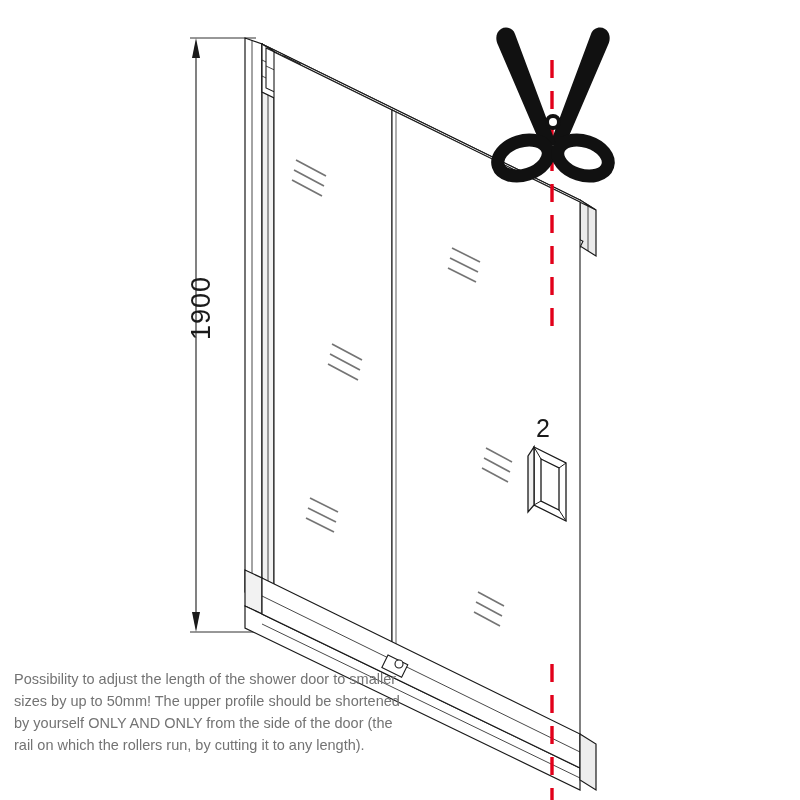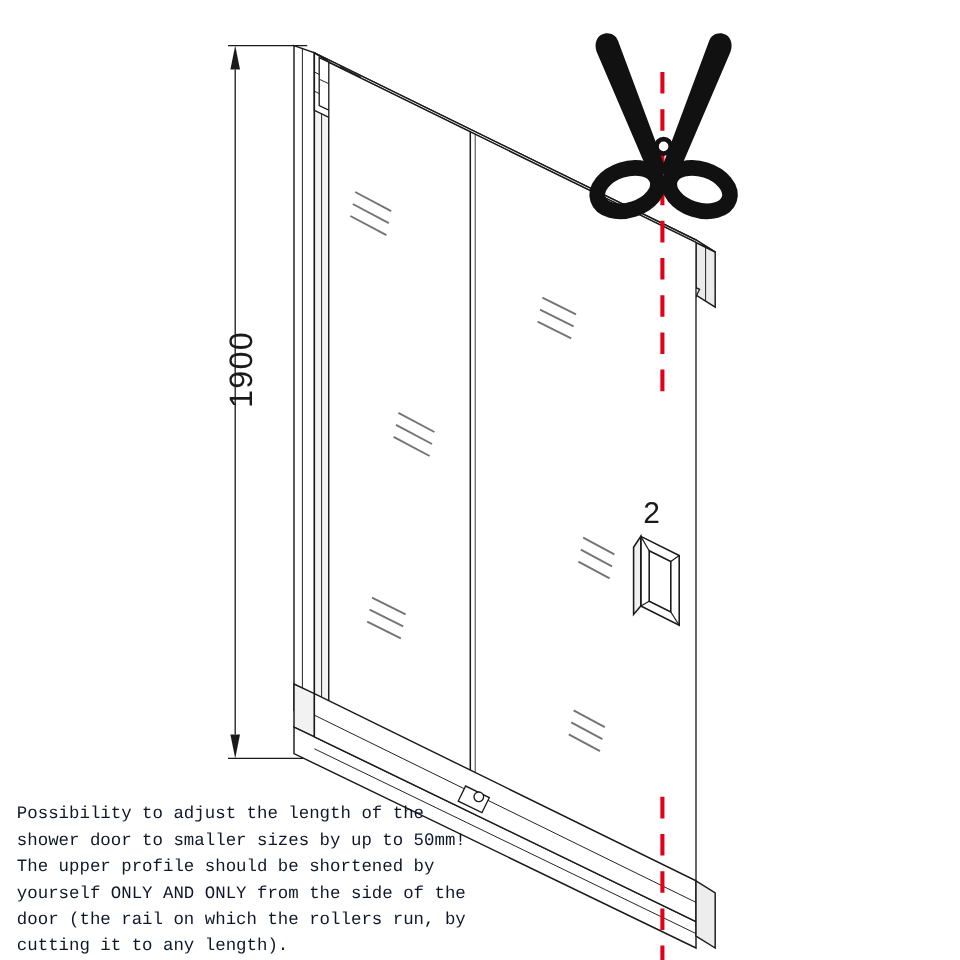--- a/index.html
+++ b/index.html
@@ -36,24 +36,24 @@
     position: absolute;
     font-family: "Liberation Sans", sans-serif;
     font-size: 25px;
     color: #1a1a1a;
   }
   .note {
     position: absolute;
     left: 14px;
     top: 668px;
     width: 400px;
-    font-family: Liberation Mono, monospace;
+    font-family: Liberation Sans, sans-serif;
     font-size: 14.5px;
     line-height: 1.52;
-    color: #0f172a;
+    color: #737373;
   }
 </style>
 </head>
 <body>
 
 <div id="page">
 
   <svg id="diagram-svg" viewBox="0 0 800 800">
 
     <g stroke="#1a1a1a" fill="none" stroke-width="1.1">

